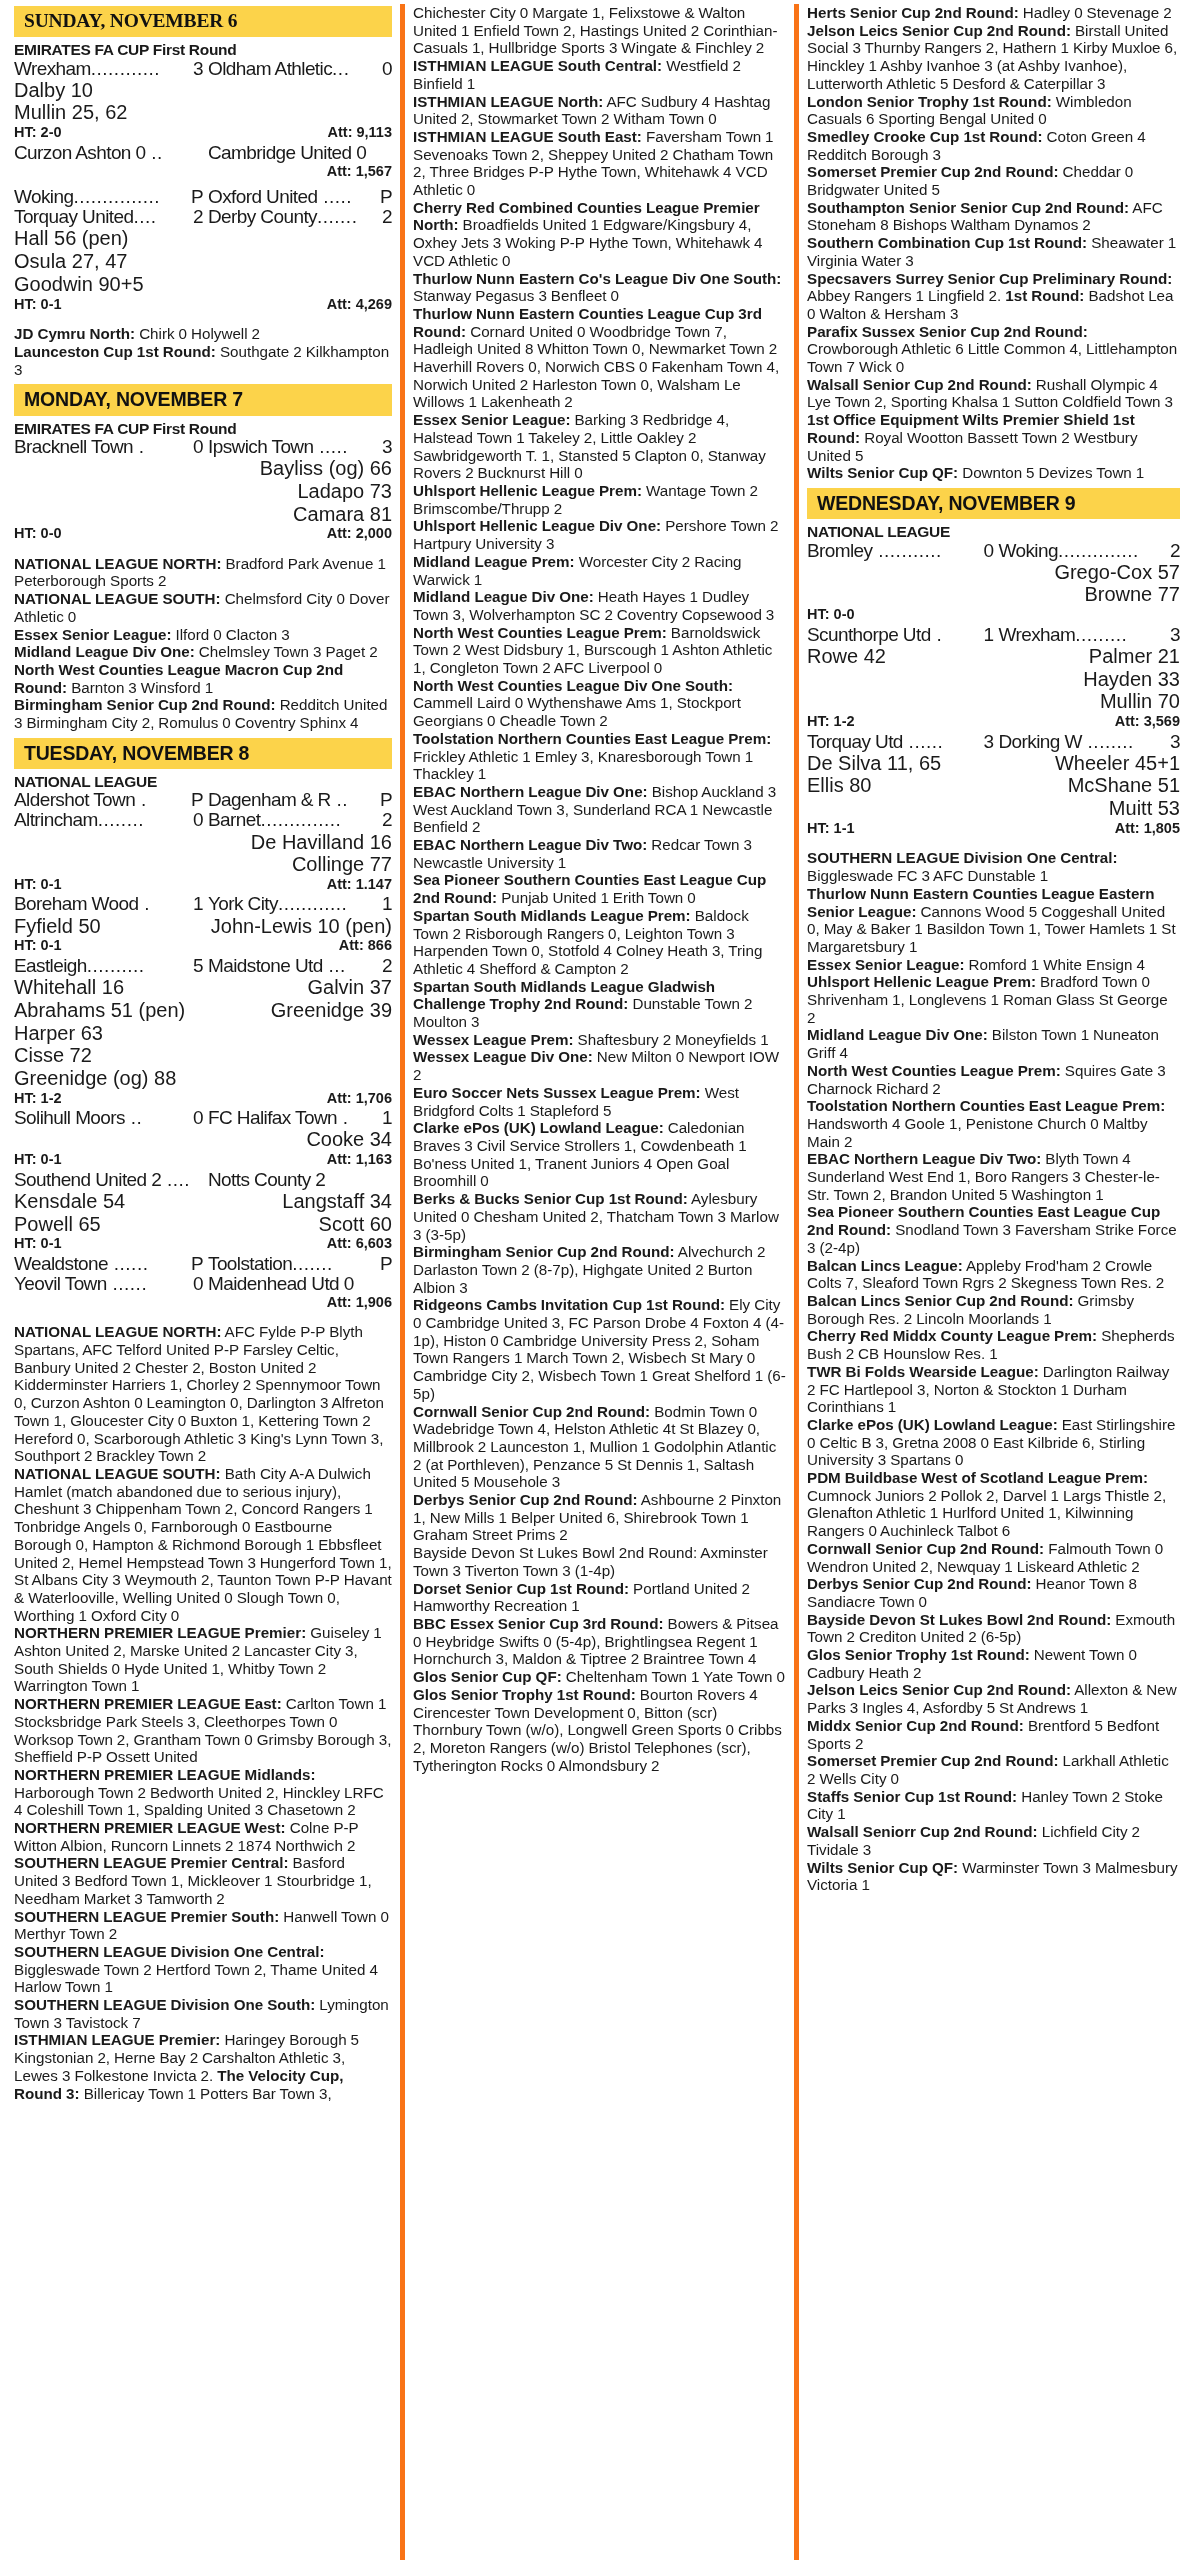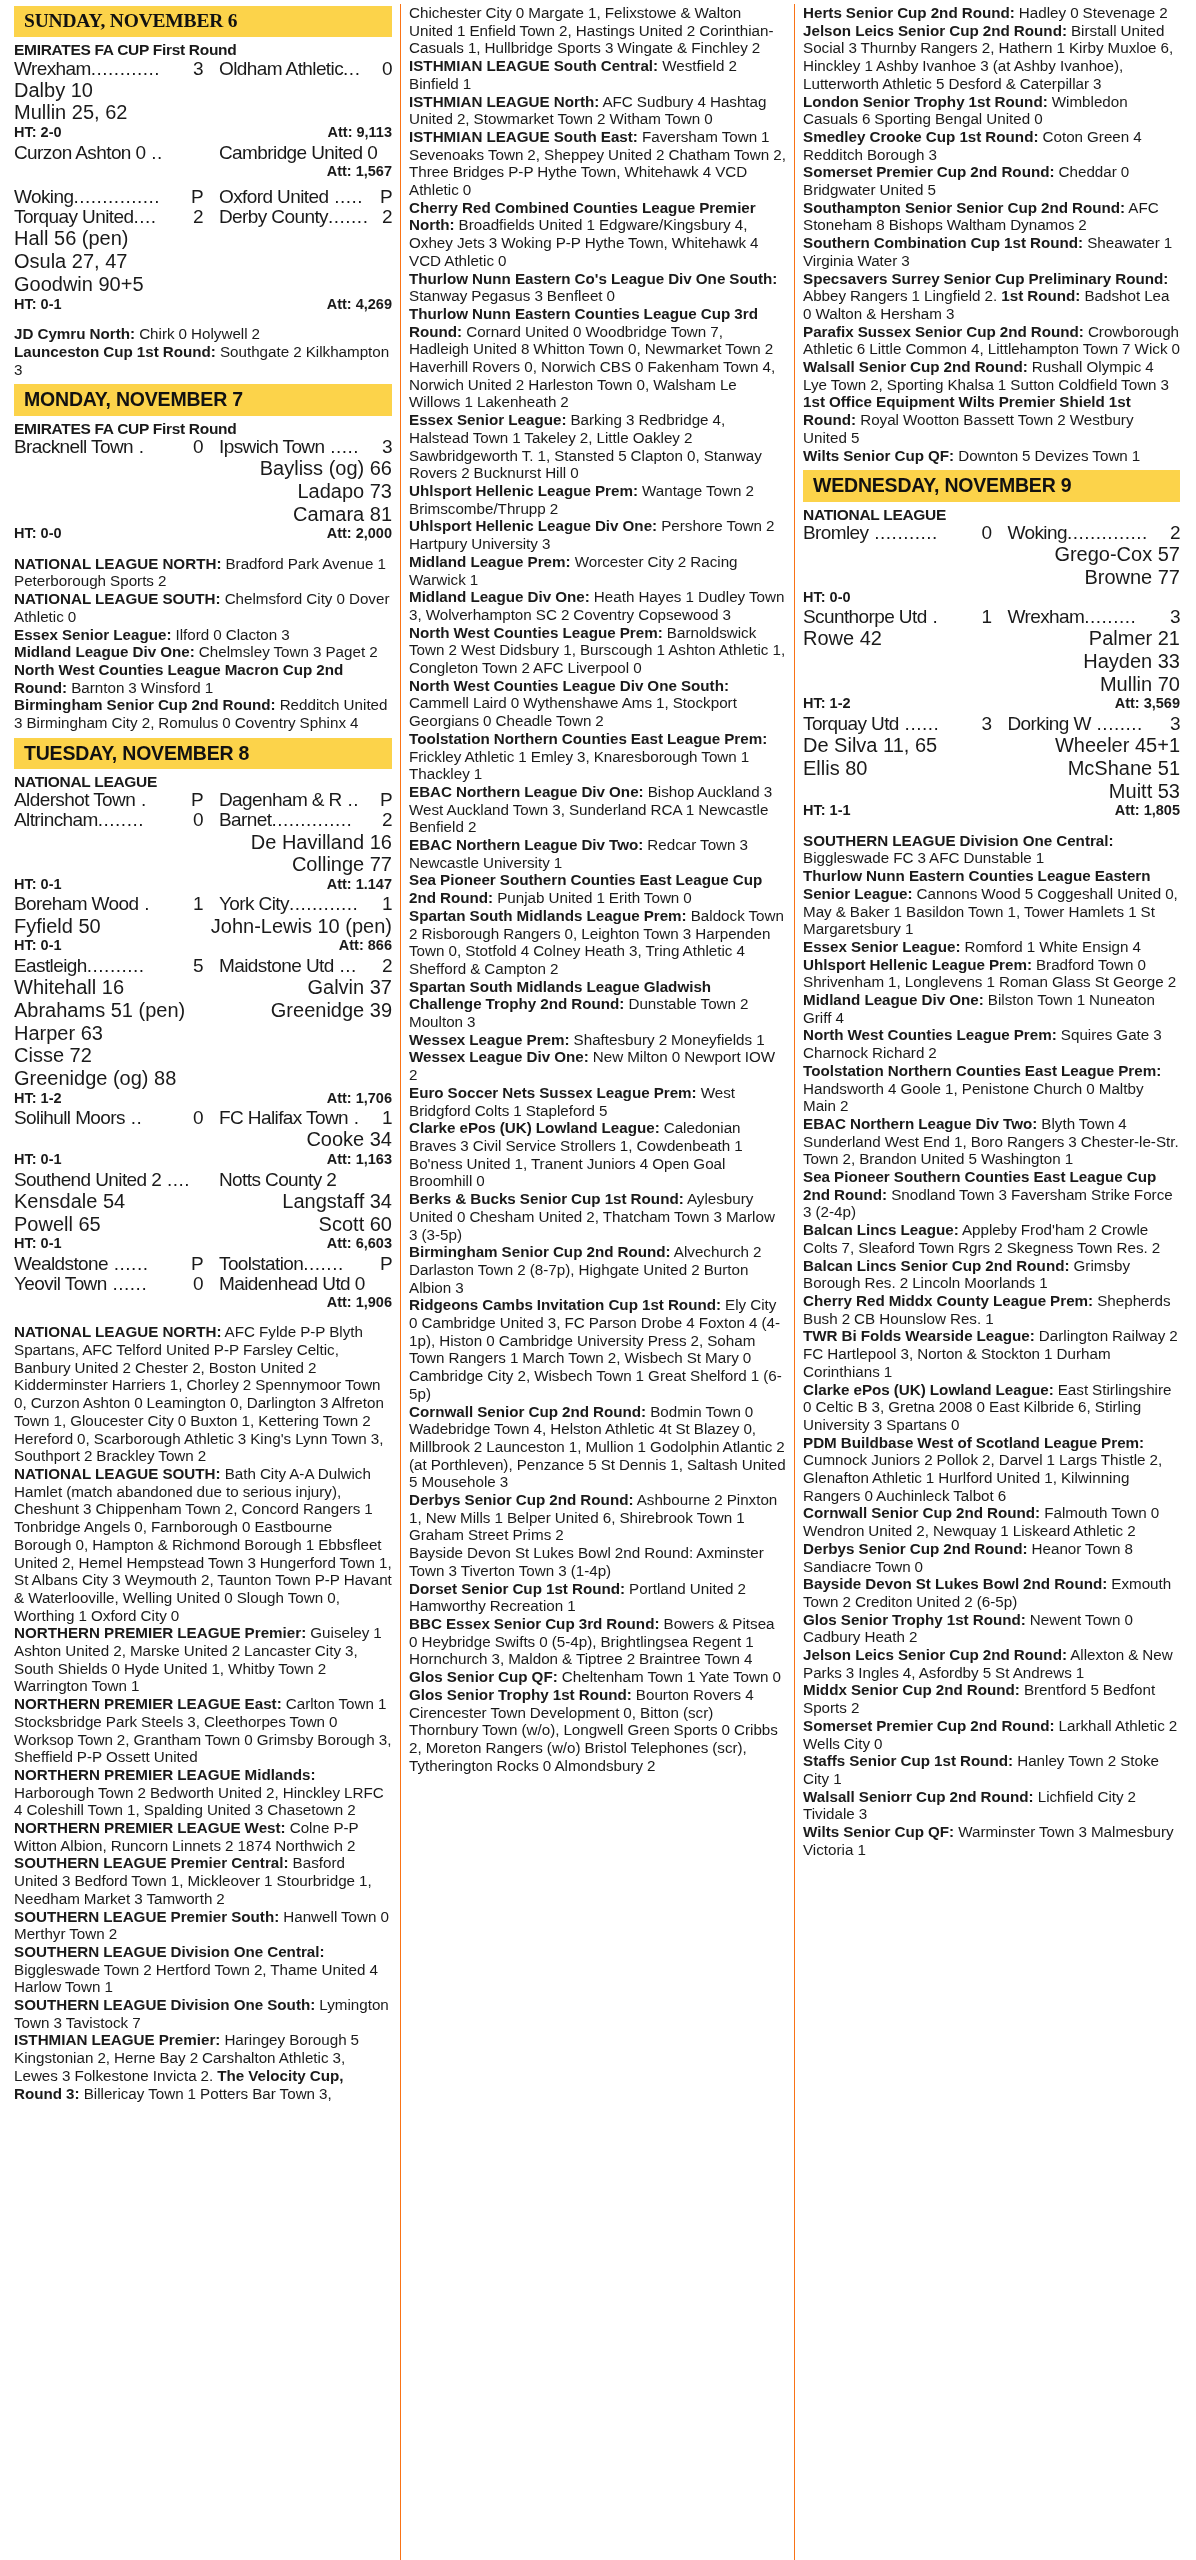--- a/index.html
+++ b/index.html
@@ -18,21 +18,21 @@
     width: 1196px;
     height: 2560px;
     display: flex;
     padding: 4px 6px 0 6px;
   }
   .col {
     width: 394px;
     padding: 0 8px;
     position: relative;
   }
-  .col + .col { border-left: 1px solid #f97316; }
+  .col + .col { border-left: 5px solid #f97316; }
 
   
   .day-banner {
     background: #fcd34a;
     font-weight: bold;
     font-size: 19.5px;
     letter-spacing: -0.2px;
     padding: 5px 4px 6px 10px;
     margin: 6px 0 4px 0;
     line-height: 1.05;
@@ -68,21 +68,21 @@
   }
   .fix .nm { flex: 0 0 auto; }
   .fix .dots {
     flex: 1 1 auto;
     overflow: hidden;
     white-space: nowrap;
     letter-spacing: 0.5px;
     min-width: 2px;
   }
   .fix .sc { flex: 0 0 auto; padding-left: 3px; }
-  .fix .away { padding-left: 16px; align-items: flex-end; }
+  .fix .away { padding-left: 5px; align-items: flex-end; }
 
   
   .scorers {
     display: flex;
     font-size: 20px;
     line-height: 1.14;
     margin: 0;
   }
   .scorers .s-home, .scorers .s-away {
     flex: 1 1 50%;

